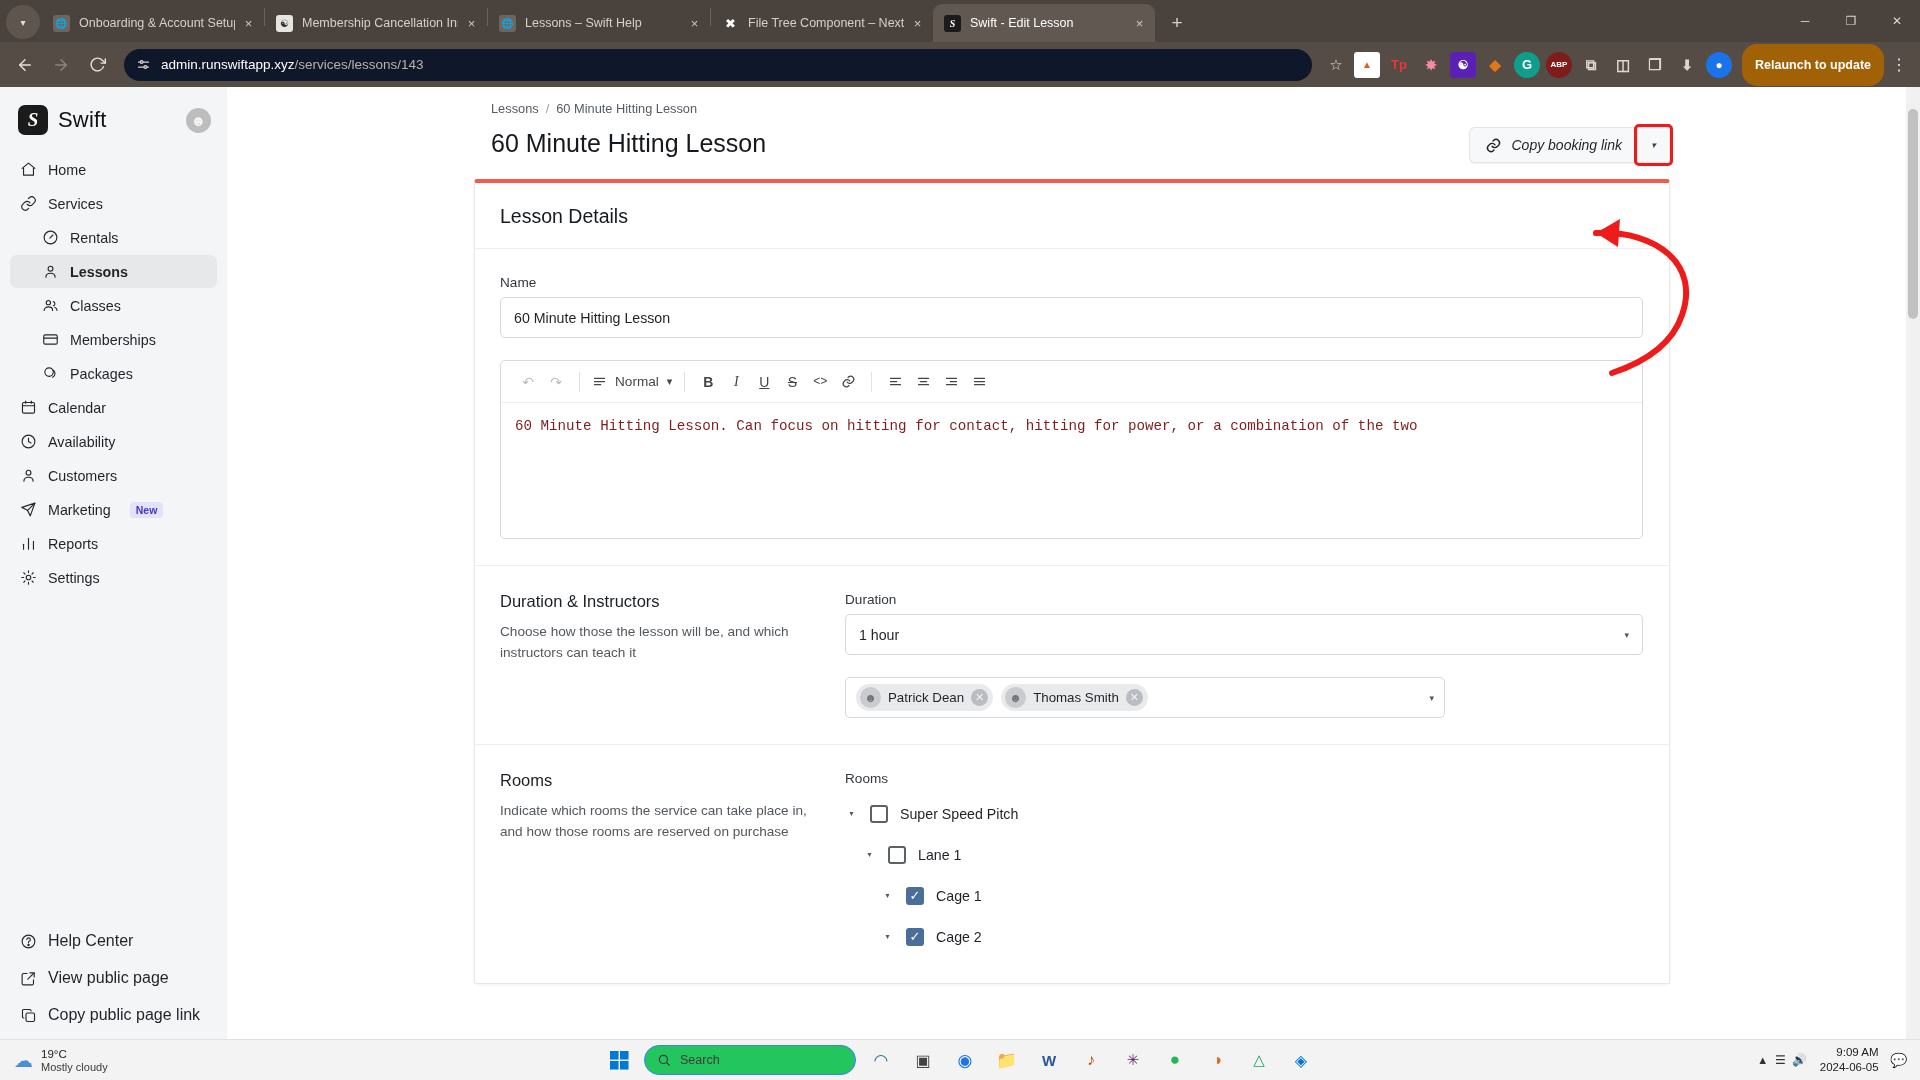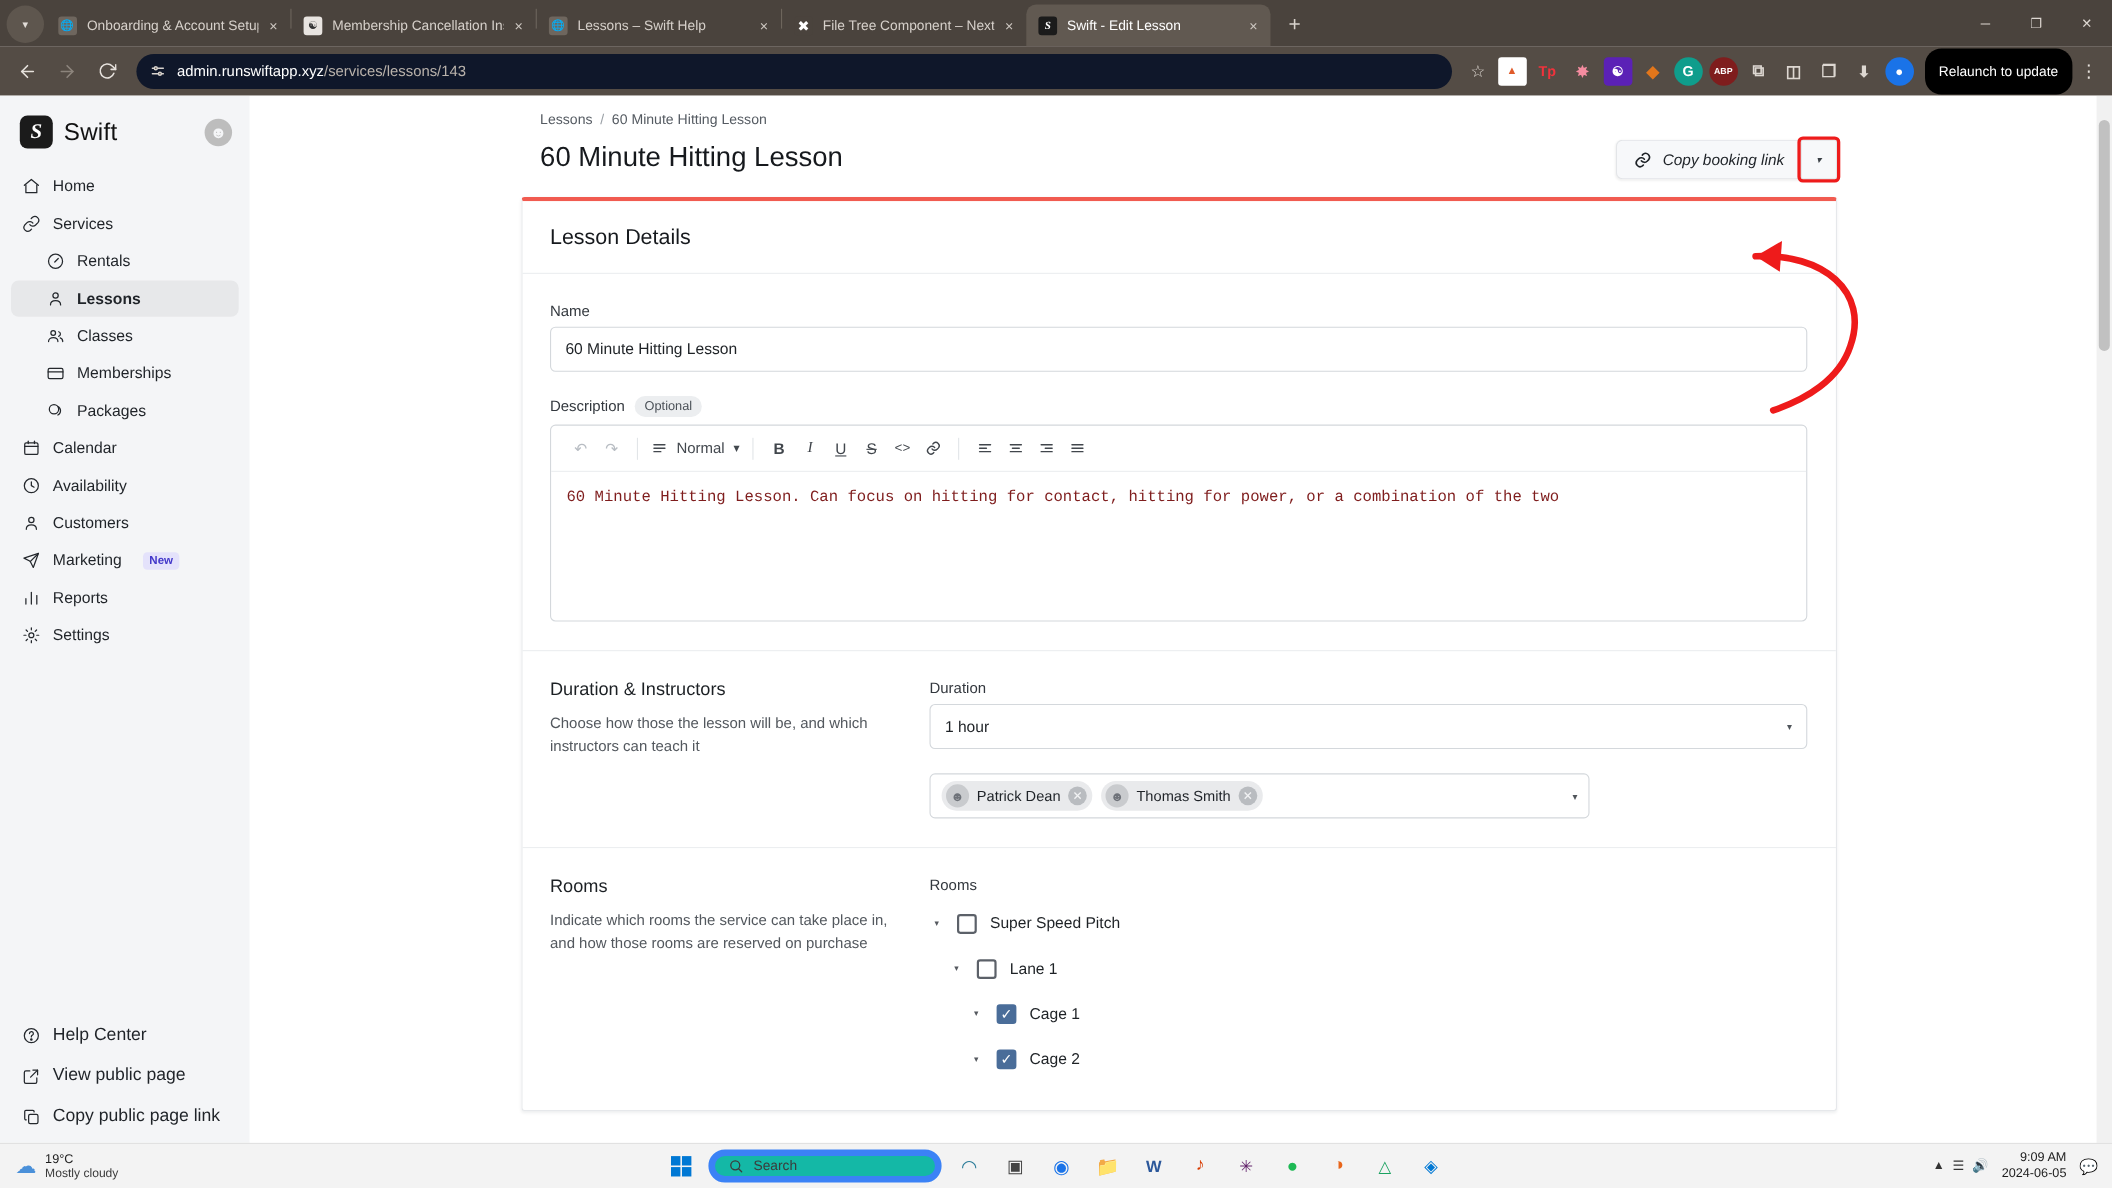--- a/index.html
+++ b/index.html
@@ -70,23 +70,23 @@
   .omnibox .url .host { color: #ffffff; }
   .omnibox .url .path { color: #b9b2ab; }
   .star-btn { width: 28px; height: 28px; display: flex; align-items: center;
               justify-content: center; color: #ddd7d1; font-size: 15px; flex:none;}
   .ext-icon {
     width: 26px; height: 26px; flex: none; margin: 0 2px; border-radius: 4px;
     display: flex; align-items: center; justify-content: center;
     font-size: 10px; font-weight: bold; color: #fff; overflow: hidden;
   }
   .relaunch {
-    height: 42px; background: #000000; color: #ffffff; border-radius: 15px;
+    height: 42px; background: #a16207; color: #ffffff; border-radius: 15px;
     display: flex; align-items: center; padding: 0 13px; font-size: 12.5px;
-    margin-left: 6px; flex: none; white-space: nowrap;
+    margin-left: 6px; flex: none; white-space: nowrap; font-weight: bold;
   }
   .kebab { width: 26px; height: 30px; display: flex; align-items: center;
            justify-content: center; color: #e6e1dc; font-size: 16px; flex:none; }
 
   
   .viewport { flex: 1; display: flex; background: #ffffff; position: relative;
               overflow: hidden; }
 
   
   .sidebar {
@@ -243,22 +243,22 @@
   .taskbar { height: 41px; background: #f3f3f3; display: flex; align-items: center;
              flex: none; border-top: 1px solid #e1e1e1; position: relative; }
   .tb-weather { display: flex; align-items: center; gap: 8px; padding-left: 14px;
                 width: 200px; flex: none; }
   .tb-wtemp { font-size: 11.5px; color: #1c1c1c; line-height: 1.25; }
   .tb-wdesc { font-size: 11px; color: #3a3a3a; }
   .tb-center { position: absolute; left: 50%; transform: translateX(-50%);
                display: flex; align-items: center; gap: 8px; }
   .tb-start { width: 34px; height: 34px; display: flex; align-items: center;
               justify-content: center; }
-  .tb-search { width: 212px; height: 30px; background: #14b8a6; border-radius: 15px;
-               border: 6px solid #3b82f6; display: flex; align-items: center;
+  .tb-search { width: 212px; height: 30px; background: #22c55e; border-radius: 15px;
+               border: 1px solid #3b82f6; display: flex; align-items: center;
                gap: 9px; padding: 0 12px; font-size: 12.5px; color: #3b3b3b; }
   .tb-app { width: 34px; height: 34px; display: flex; align-items: center;
             justify-content: center; border-radius: 5px; font-size: 15px; }
   .tb-right { margin-left: auto; display: flex; align-items: center; gap: 12px;
               padding-right: 12px; }
   .tb-clock { text-align: right; font-size: 11.5px; color: #1c1c1c; line-height: 1.3; }
   .tb-tray { display: flex; gap: 7px; align-items: center; }
 </style>
 </head>
 <body>
@@ -569,24 +569,20 @@
           <div class="card-title">Lesson Details</div>
 
           <div class="section">
             <div class="sec-right">
               <div class="fld">
                 <div class="fld-label">Name</div>
                 <div class="inp">60 Minute Hitting Lesson</div>
               </div>
 
               <div class="fld">
-                <div class="fld-label">
-                  <span>Description</span>
-                  <span class="pill-opt">Optional</span>
-                </div>
                 <div class="rte">
                   <div class="rte-bar">
                     <div class="rte-btn dim">↶</div>
                     <div class="rte-btn dim">↷</div>
                     <div class="rte-div"></div>
                     <div class="rte-style">
                       <span style="display:flex">
                         <svg width="15" height="15" viewBox="0 0 24 24" stroke="#43484e" stroke-width="2" stroke-linecap="round">
                             <line x1="4" y1="7" x2="20" y2="7"></line>
                             <line x1="4" y1="12" x2="20" y2="12"></line>

